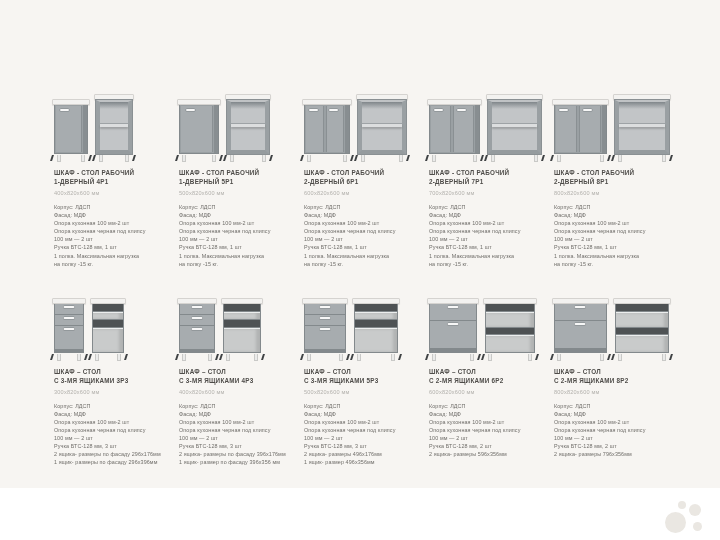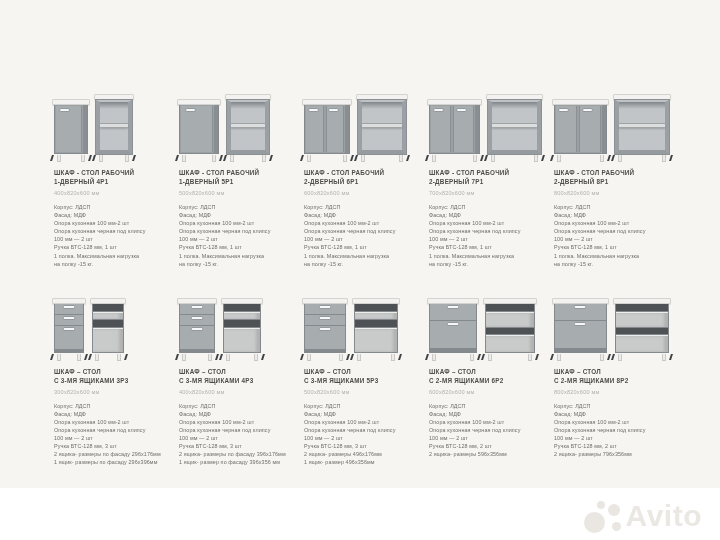--- a/index.html
+++ b/index.html
@@ -562,15 +562,14 @@
   </div>
 
 <div class="footer">
   <div class="watermark">
     <span class="wm-dots">
       <i class="d1"></i>
         <i class="d2"></i>
         <i class="d3"></i>
         <i class="d4"></i>
     </span>
-    <span class="wm-text">Avito</span>
   </div>
 </div>
 
 </body></html>

